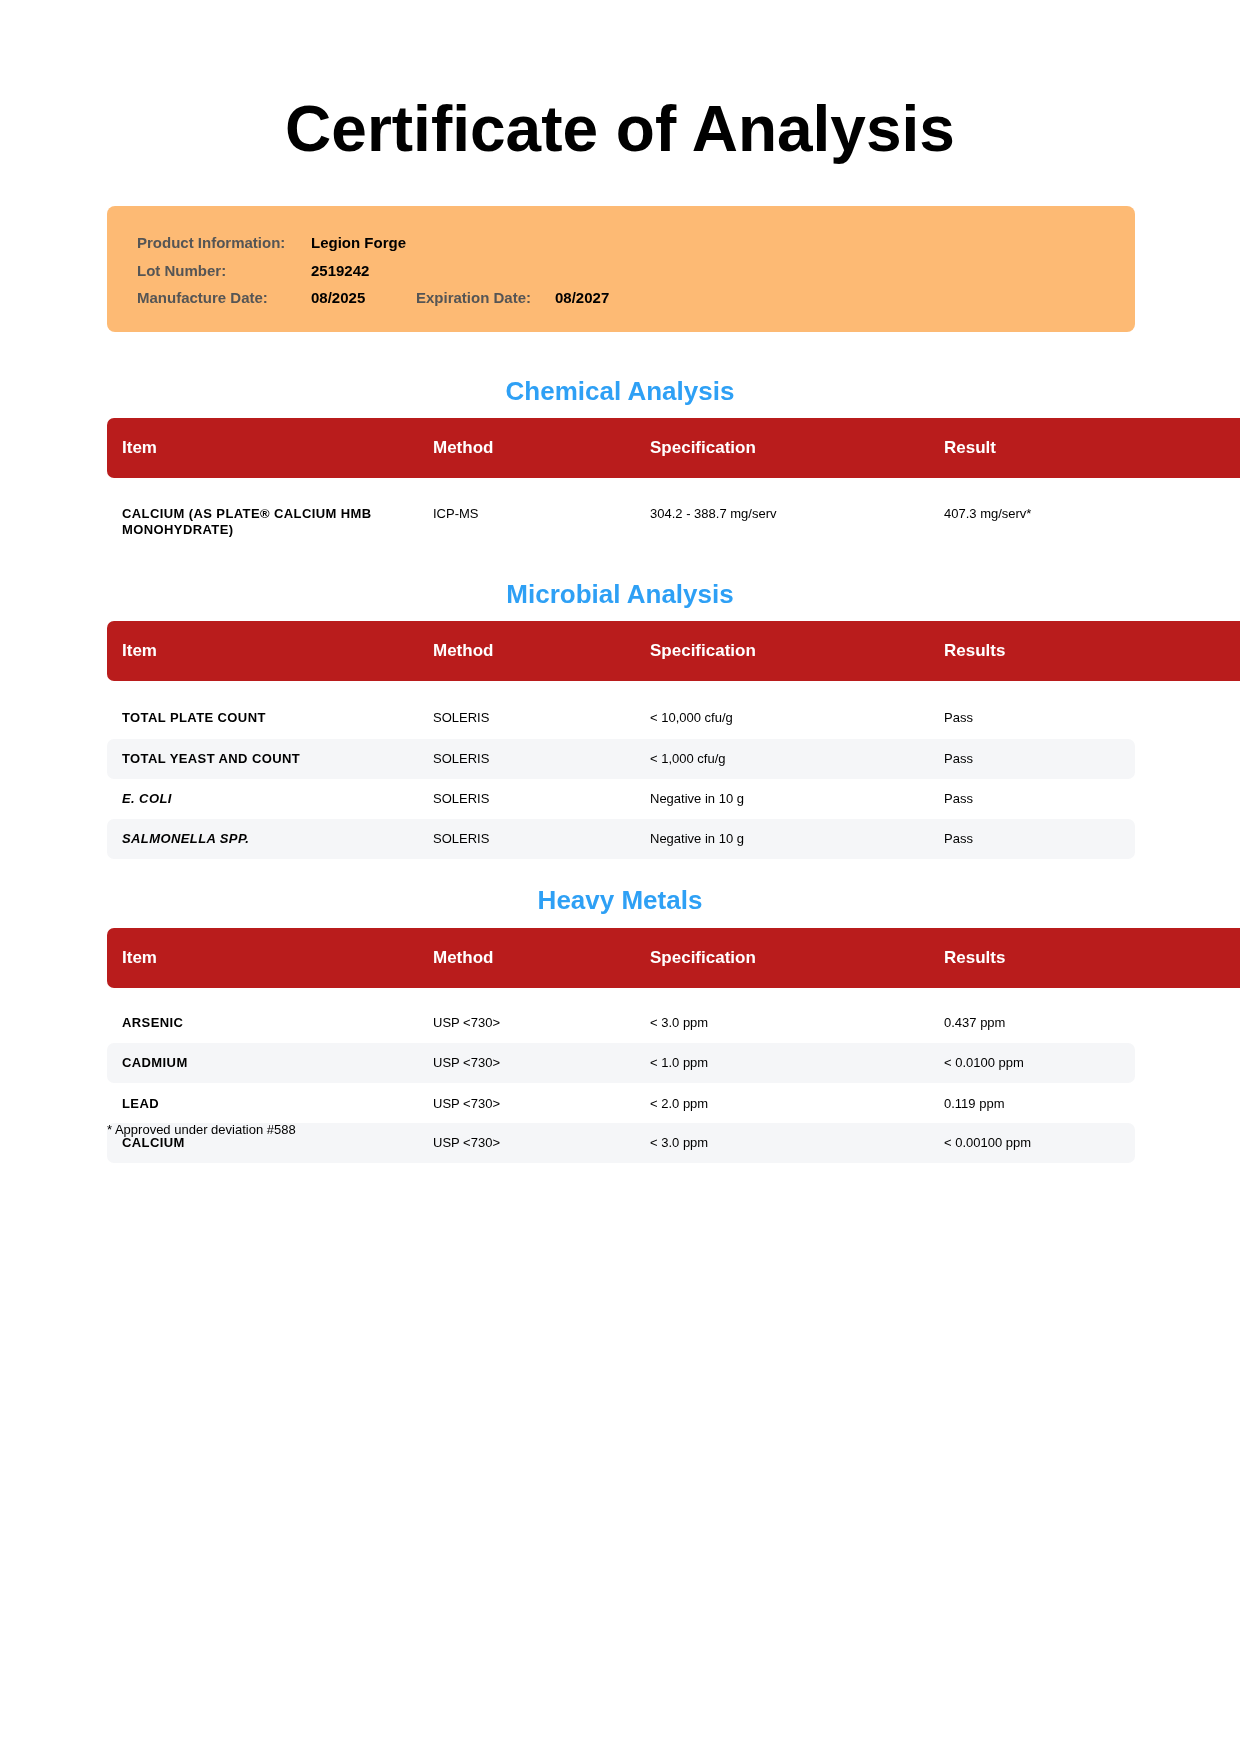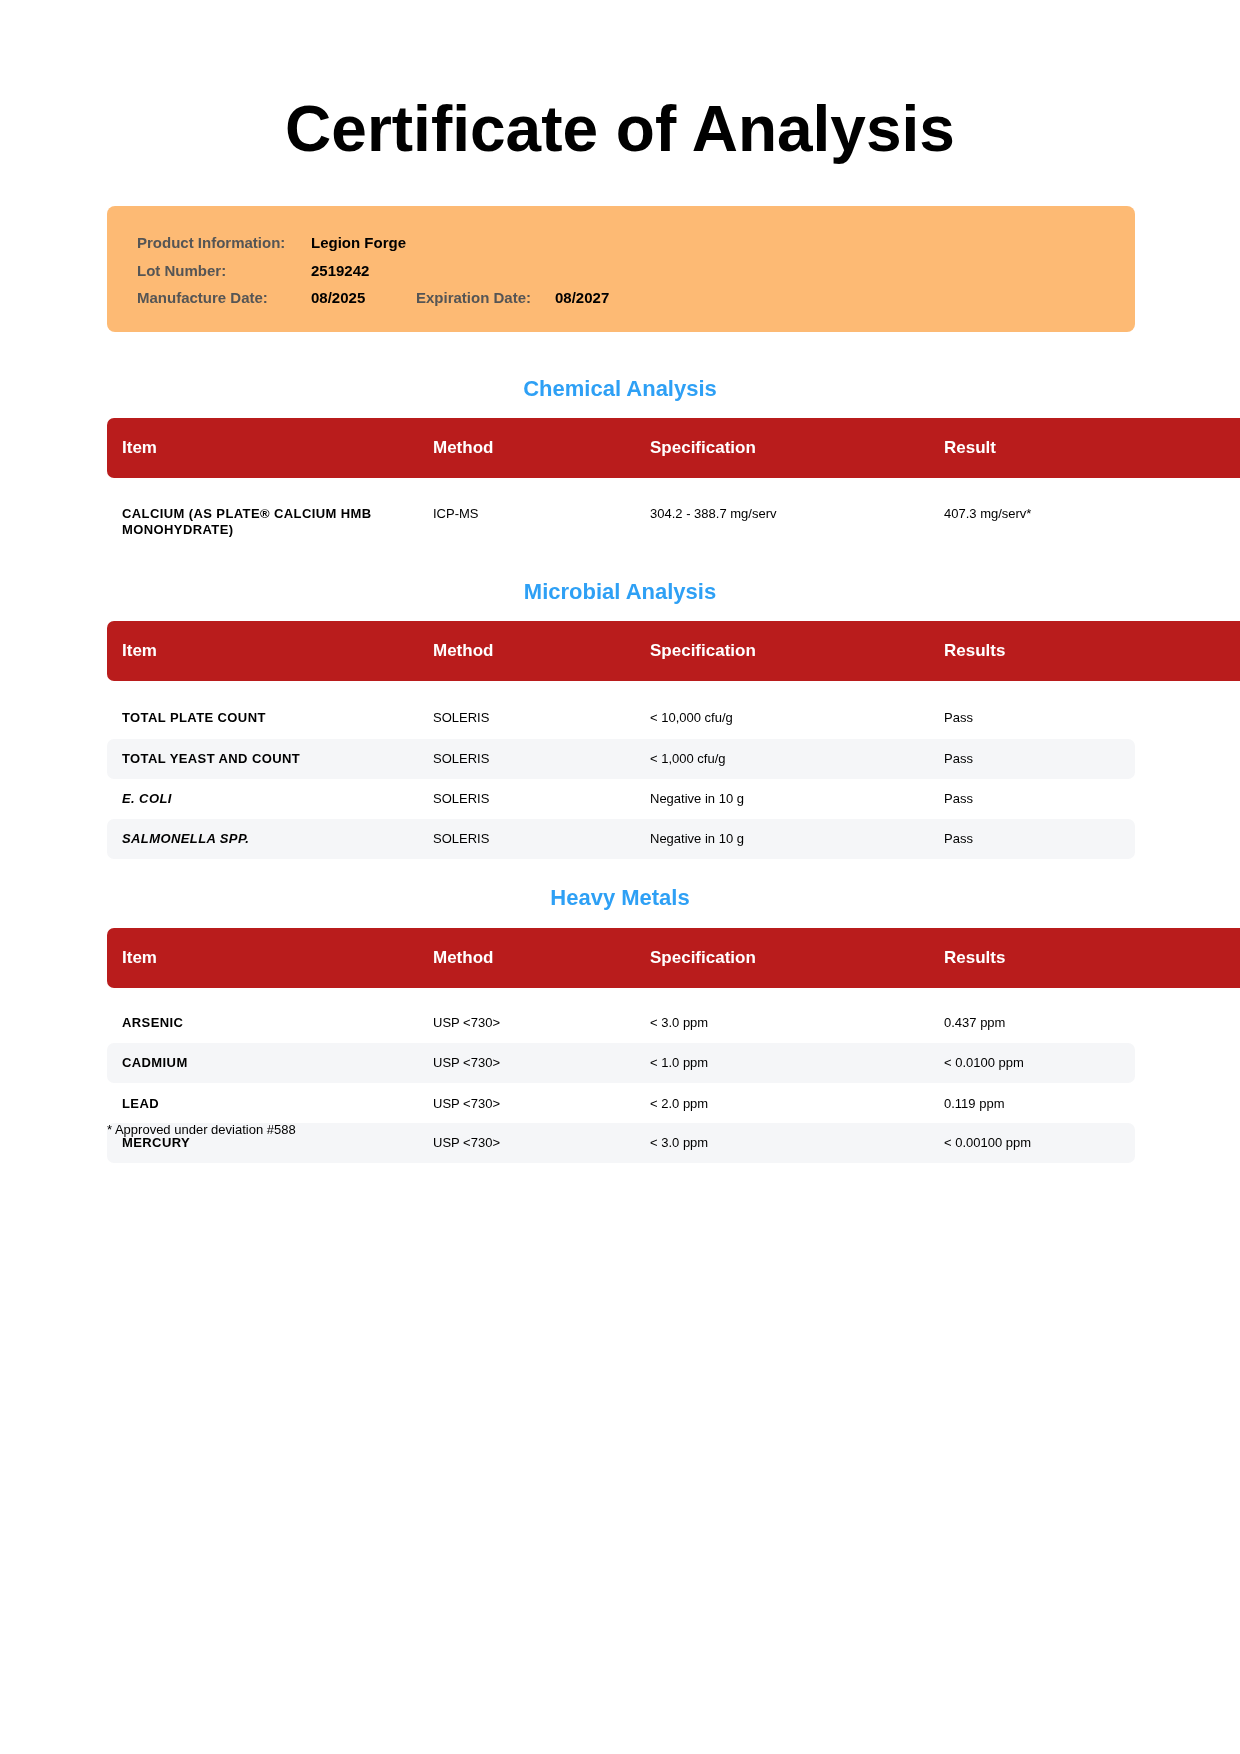--- a/index.html
+++ b/index.html
@@ -15,21 +15,21 @@
   .info-box {
     position: absolute; left: 107px; top: 206px; width: 1028px; height: 126px;
     background: #fdba74; border-radius: 8px;
   }
   .info-row { position: absolute; font-size: 15px; font-weight: bold; }
   .info-label { position: absolute; color: #555; white-space: nowrap; }
   .info-value { position: absolute; color: #000; white-space: nowrap; }
 
   .section-title {
     position: absolute; left: 0; right: 0; text-align: center;
-    font-size: 22px; font-weight: bold; color: #2ea0f5;
+    font-size: 26px; font-weight: bold; color: #2ea0f5;
   }
   .table-head {
     position: absolute; left: 107px; width: 1188px; height: 60px;
     background: #b91c1c; border-radius: 7px; color: #fff;
     font-size: 17px; font-weight: bold;
   }
   .th { position: absolute; top: 0; line-height: 60px; white-space: nowrap; }
   .row {
     position: absolute; left: 107px; width: 1028px; height: 40px;
     border-radius: 7px; font-size: 13px;
@@ -132,19 +132,19 @@
   <span class="cell c3">&lt; 1.0 ppm</span>
   <span class="cell c4">&lt; 0.0100 ppm</span>
 </div>
 <div class="row" style="top:1084px;">
   <span class="cell item c1">LEAD</span>
   <span class="cell c2">USP &lt;730&gt;</span>
   <span class="cell c3">&lt; 2.0 ppm</span>
   <span class="cell c4">0.119 ppm</span>
 </div>
 <div class="row alt" style="top:1123px;">
-  <span class="cell item c1">MERCURY</span>
+  <span class="cell item c1">CALCIUM</span>
   <span class="cell c2">USP &lt;730&gt;</span>
   <span class="cell c3">&lt; 3.0 ppm</span>
   <span class="cell c4">&lt; 0.00100 ppm</span>
 </div>
 
 <div class="footnote">* Approved under deviation #588</div>
 
 </body></html>

